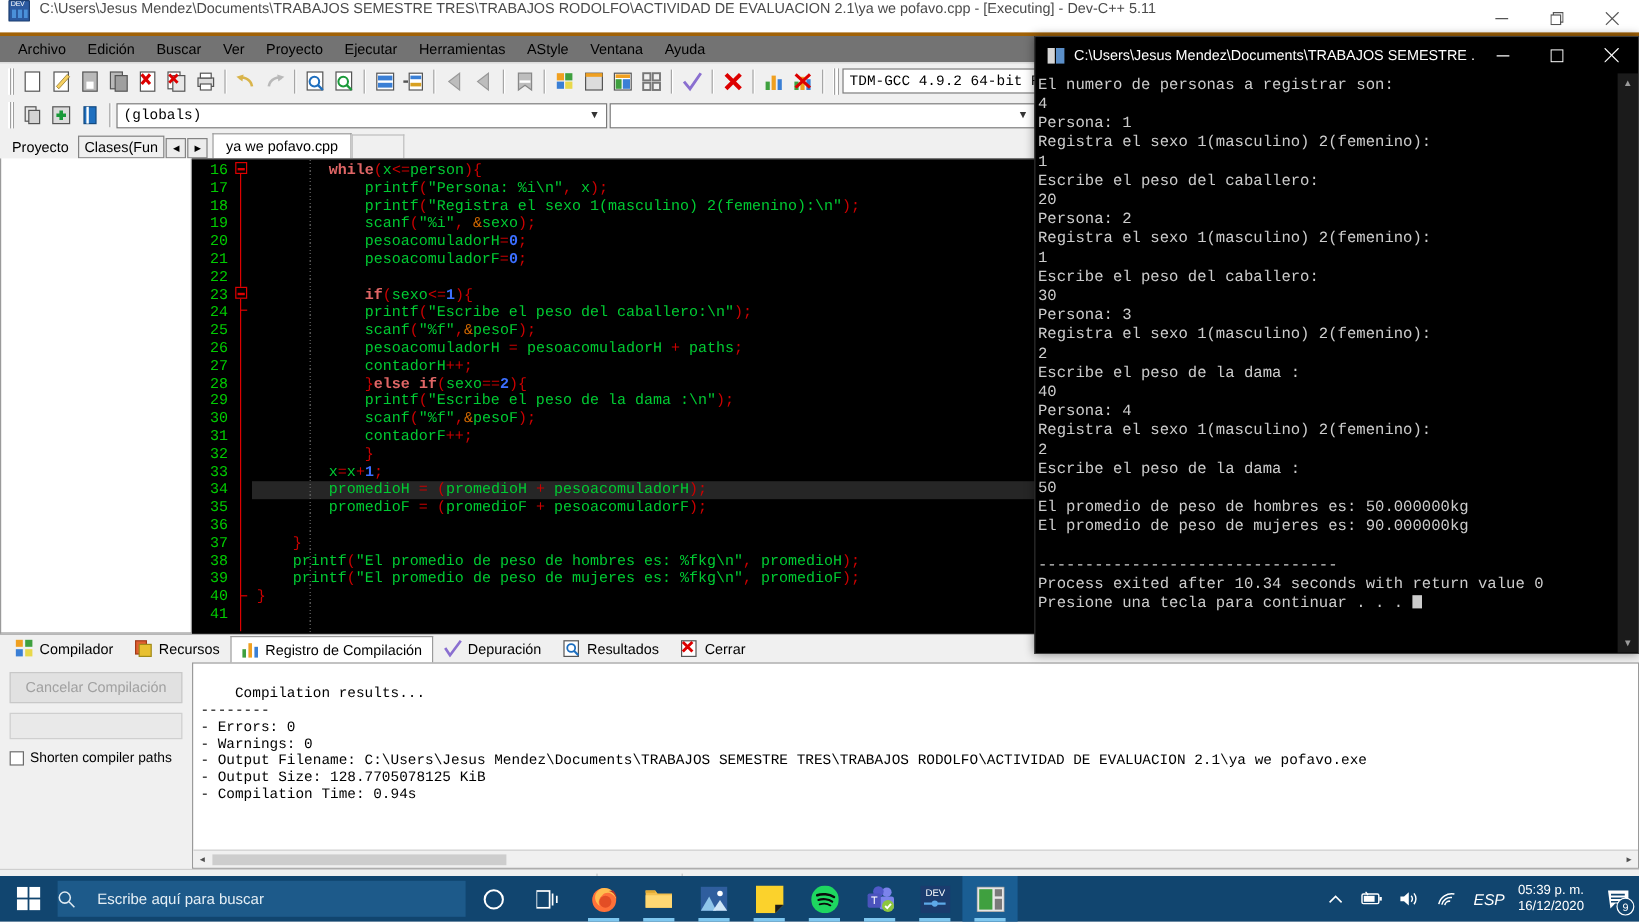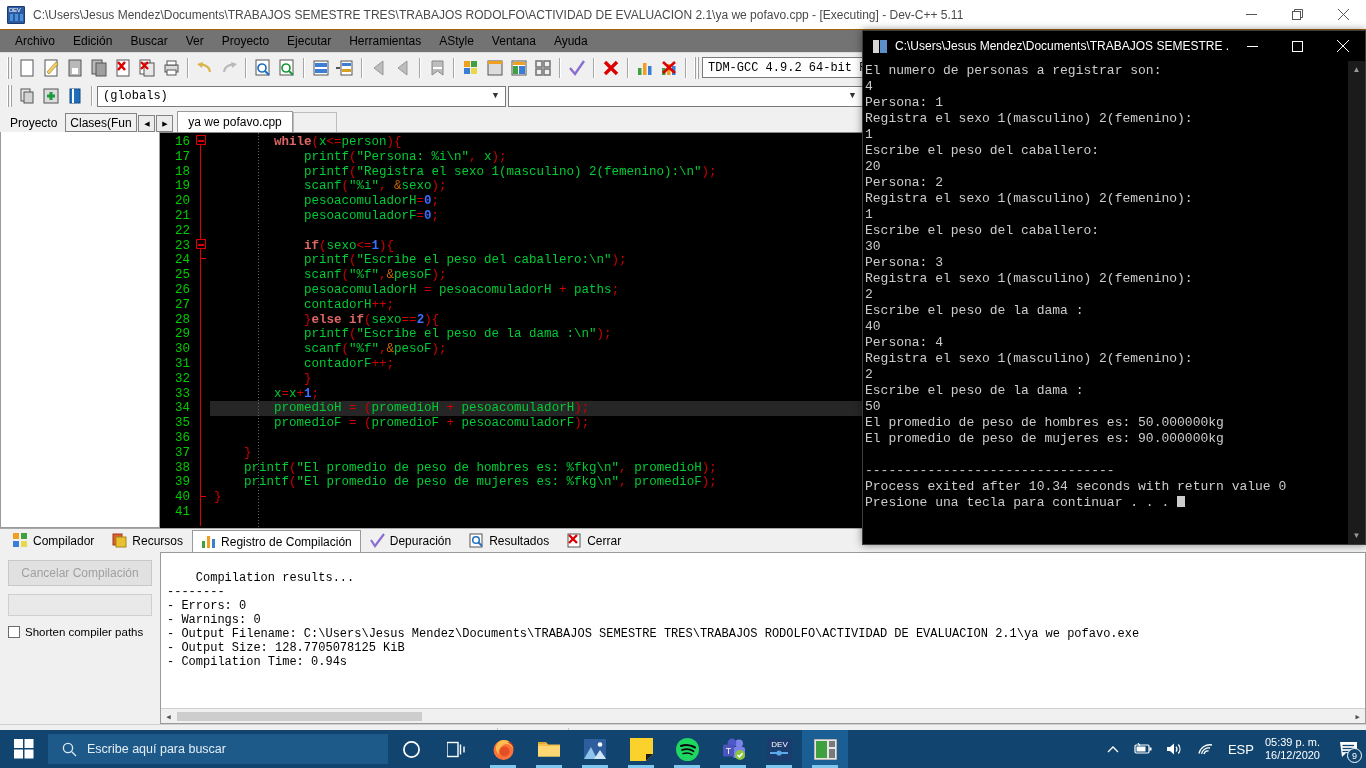--- a/index.html
+++ b/index.html
@@ -5,22 +5,22 @@
   * { box-sizing: border-box; margin:0; padding:0; }
   html,body { width:1366px; height:768px; overflow:hidden; }
   body {
     font-family: "Liberation Sans", sans-serif;
     font-size: 12px;
     background:#f0f0f0;
     -webkit-font-smoothing: antialiased;
   }
   
   #titlebar{
-    height:30px; background:#ffffff; display:flex; align-items:center;
-    border-bottom:1px solid #a16207; position:relative;
+    height:30px; background:#ffffff; display:flex; 
+    border-bottom:3px solid #a16207; position:relative;
   }
   #app-icon{
     width:18px;height:18px;margin-left:7px;margin-right:8px;flex:0 0 auto;
     background:#2c5aa0; border:1px solid #1b3c6e; border-radius:1px;
     position:relative; overflow:hidden;
   }
   #app-icon:before{
     content:"DEV"; position:absolute; top:0px; left:1px; color:#fff;
     font-size:6px; font-family:"Liberation Sans",sans-serif; letter-spacing:-0.3px;
   }
@@ -165,28 +165,28 @@
   .csc-arrow{width:17px;height:17px;display:flex;align-items:center;justify-content:center;
              color:#9a9a9a;font-size:8px;}
 
   
   #taskbar{
     position:absolute;left:0;bottom:0;width:1366px;height:38px;background:#11456f;
     display:flex;align-items:center;
   }
   #startbtn{width:48px;height:38px;display:flex;align-items:center;justify-content:center;}
   #searchbox{
-    width:340px;height:30px;background:#1d5a8a;display:flex;align-items:center;gap:10px;
-    padding-left:14px;color:#e4eef5;font-size:12.5px;
+    width:340px;height:30px;background:#1d5a8a;display:flex;align-items:center;gap:18px;
+    color:#e4eef5;font-size:12.5px;
   }
   .tb-icon{width:46px;height:38px;display:flex;align-items:center;justify-content:center;position:relative;}
   .tb-icon.active{background:#1a5e93;}
   .tb-icon.running:after{content:"";position:absolute;bottom:0;left:10px;width:26px;height:3px;background:#7fc7ef;}
   #tray{margin-left:auto;display:flex;align-items:center;height:38px;color:#fff;}
-  .tray-i{padding:0 7px;display:flex;align-items:center;justify-content:center;font-size:13px;}
+  .tray-i{padding:0 7px;display:flex;align-items:center;justify-content:center;font-size:13px;font-style:italic;}
   #clock{text-align:center;font-size:11px;line-height:13px;padding:0 10px 0 4px;color:#fff;}
   #notif{width:36px;height:38px;display:flex;align-items:center;justify-content:center;position:relative;}
   #notif-badge{
     position:absolute;right:4px;bottom:5px;width:15px;height:15px;border-radius:50%;
     background:#11456f;border:1px solid #fff;color:#fff;font-size:9px;
     display:flex;align-items:center;justify-content:center;
   }
 </style>
 </head>
 <body>

